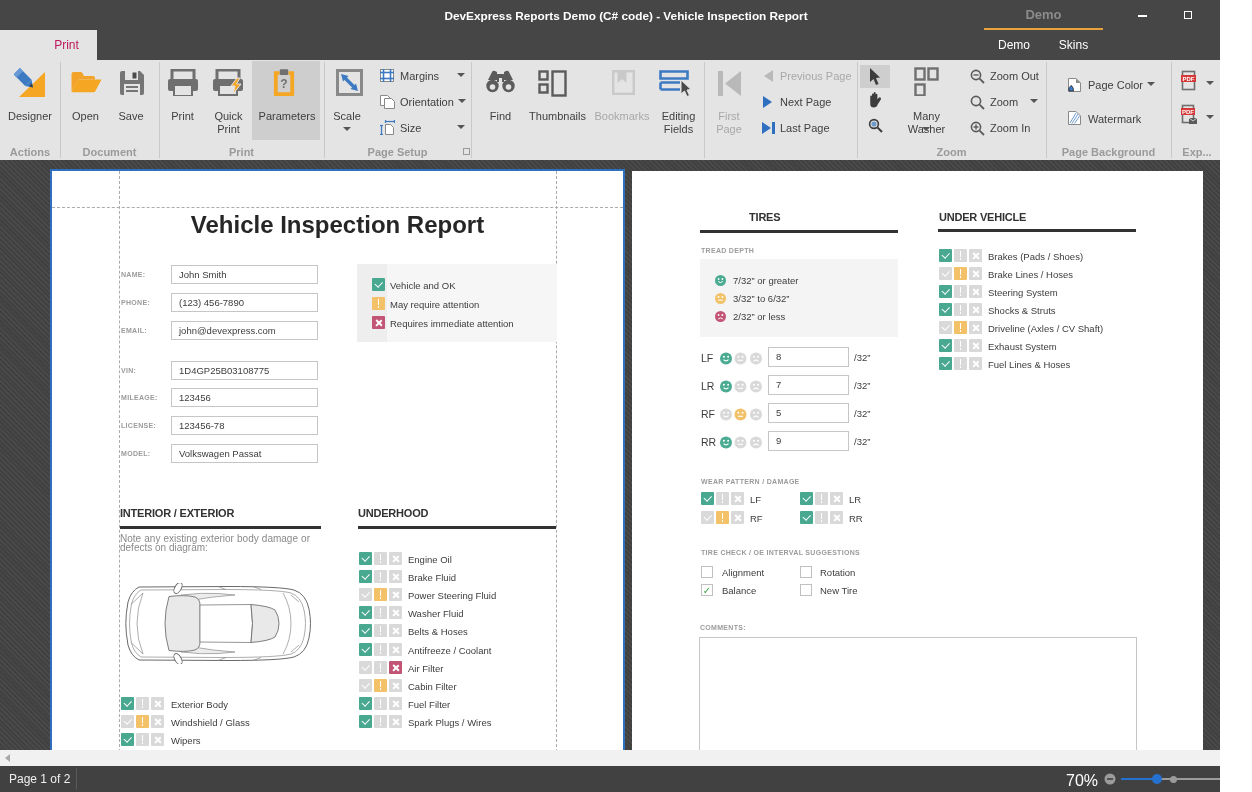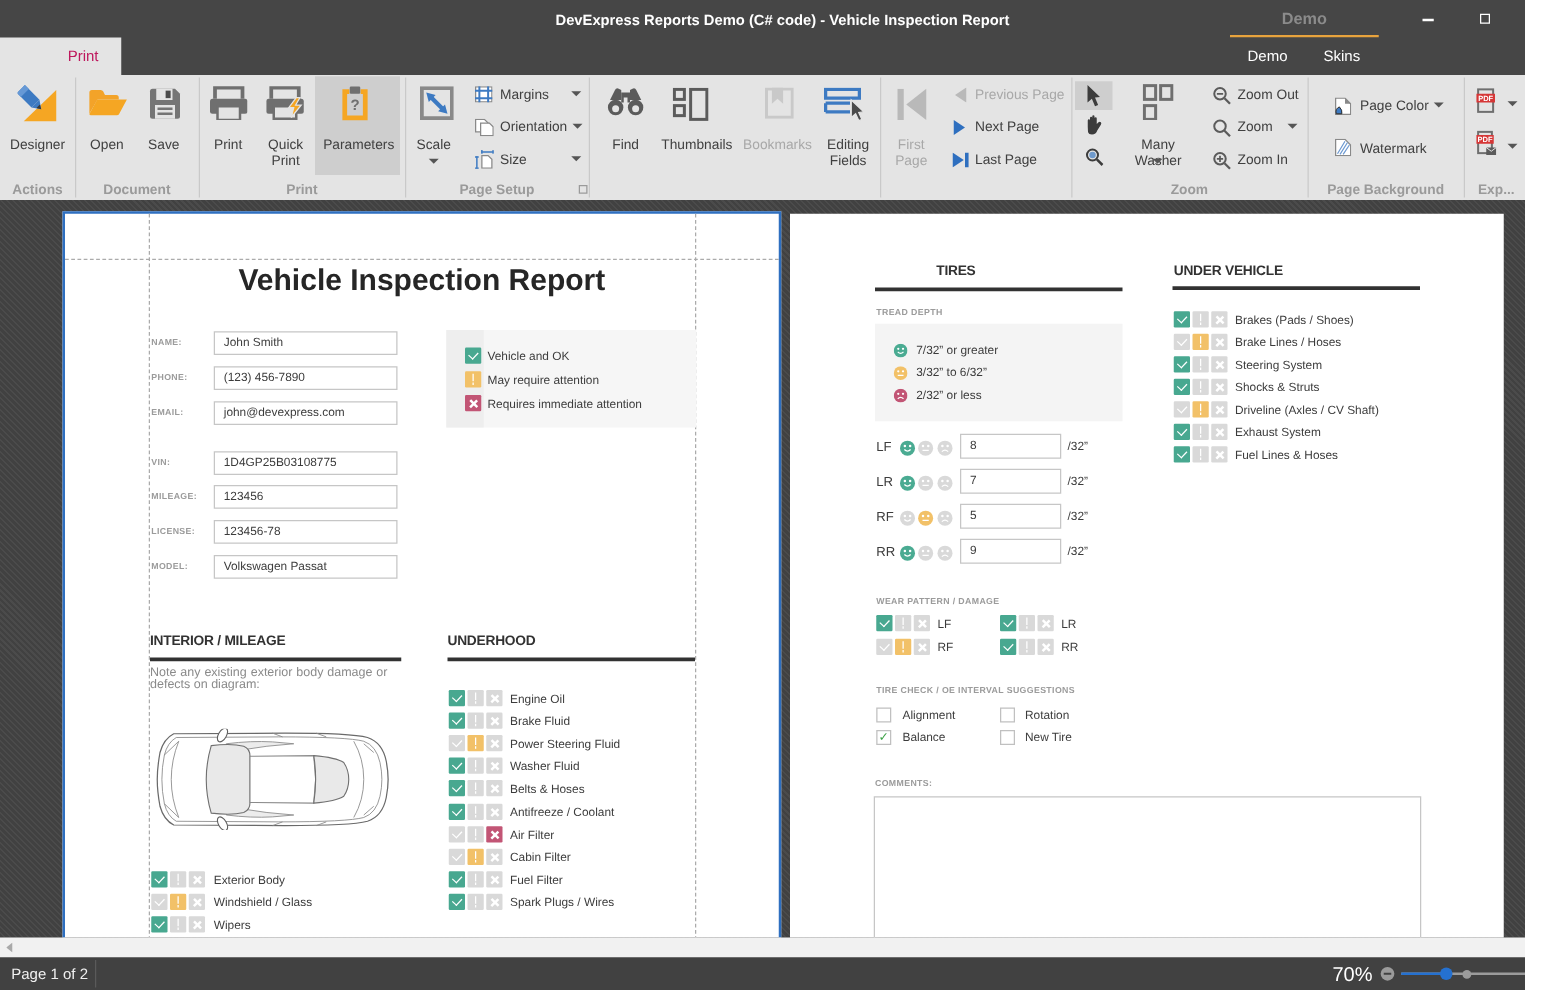--- a/index.html
+++ b/index.html
@@ -375,21 +375,21 @@
 
       <div class="abs" style="left:305px;top:93px;width:200px;height:78px;background:#f6f6f6;"></div>
       <div class="abs" style="left:305px;top:93px;width:30px;height:78px;background:#eeeeee;"></div>
       <div class="cb g ck" style="left:320px;top:107px;"></div>
       <div class="cb y bang" style="left:320px;top:126px;"></div>
       <div class="cb r ex" style="left:320px;top:145px;"></div>
       <div class="itm" style="left:338px;top:109px;">Vehicle and OK</div>
       <div class="itm" style="left:338px;top:128px;">May require attention</div>
       <div class="itm" style="left:338px;top:147px;">Requires immediate attention</div>
 
-      <div class="sec-h" style="left:68px;top:336px;">INTERIOR / MILEAGE</div>
+      <div class="sec-h" style="left:68px;top:336px;">INTERIOR / EXTERIOR</div>
       <div class="sec-line" style="left:68px;top:355px;width:201px;"></div>
       <div class="note" style="left:68px;top:364px;width:190px;text-align:justify;">Note any existing exterior body damage or defects on diagram:</div>
 
       <svg class="abs" style="left:71px;top:412px;" width="190" height="81" viewBox="0 0 190 81">
         <g fill="#ffffff" stroke="#6a6a6a" stroke-width="1">
           <path d="M16 4 L105 3.5 Q158 3.5 171 7 Q183 11 186 26 Q187.5 34 187.5 40.5 Q187.5 47 186 55 Q183 70 171 74 Q158 77.5 105 77.5 L16 77 Q8 73 5 62 Q2.8 50 2.8 40.5 Q2.8 31 5 19 Q8 8 16 4 Z"></path>
         </g>
         <path d="M18 7 L100 6.5 Q155 6.5 168 10 Q178 13.5 181 27 Q182.5 34 182.5 40.5 Q182.5 47 181 54 Q178 67.5 168 71 Q155 74.5 100 74.5 L18 74 Q11 70 8.5 60 Q6.5 50 6.5 40.5 Q6.5 31 8.5 21 Q11 11 18 7 Z" fill="none" stroke="#8a8a8a" stroke-width="0.7"></path>
         <path d="M8.5 21 L20 10 M8.5 60 L20 71" fill="none" stroke="#8a8a8a" stroke-width="0.7"></path>
         <path d="M20 10 Q14 25 14 40.5 Q14 56 20 71" fill="none" stroke="#8a8a8a" stroke-width="0.7"></path>

